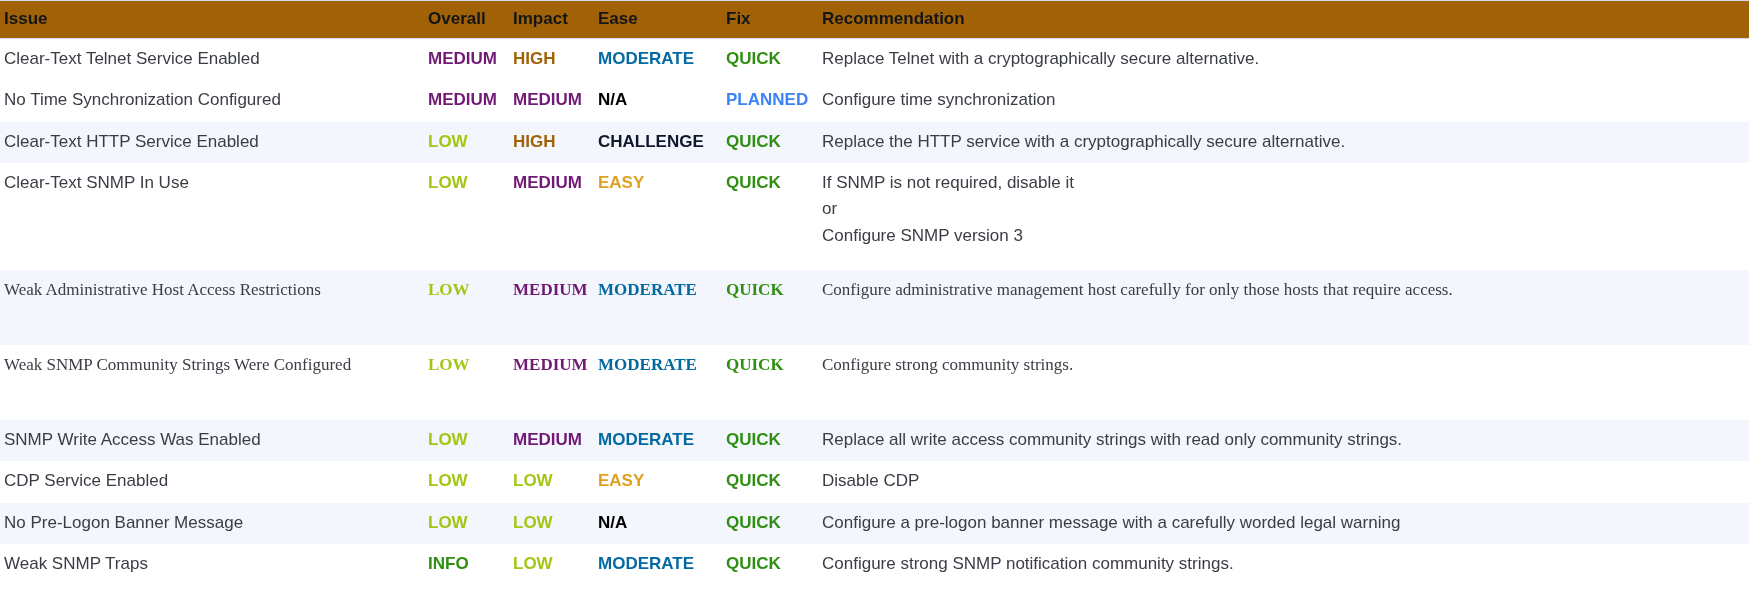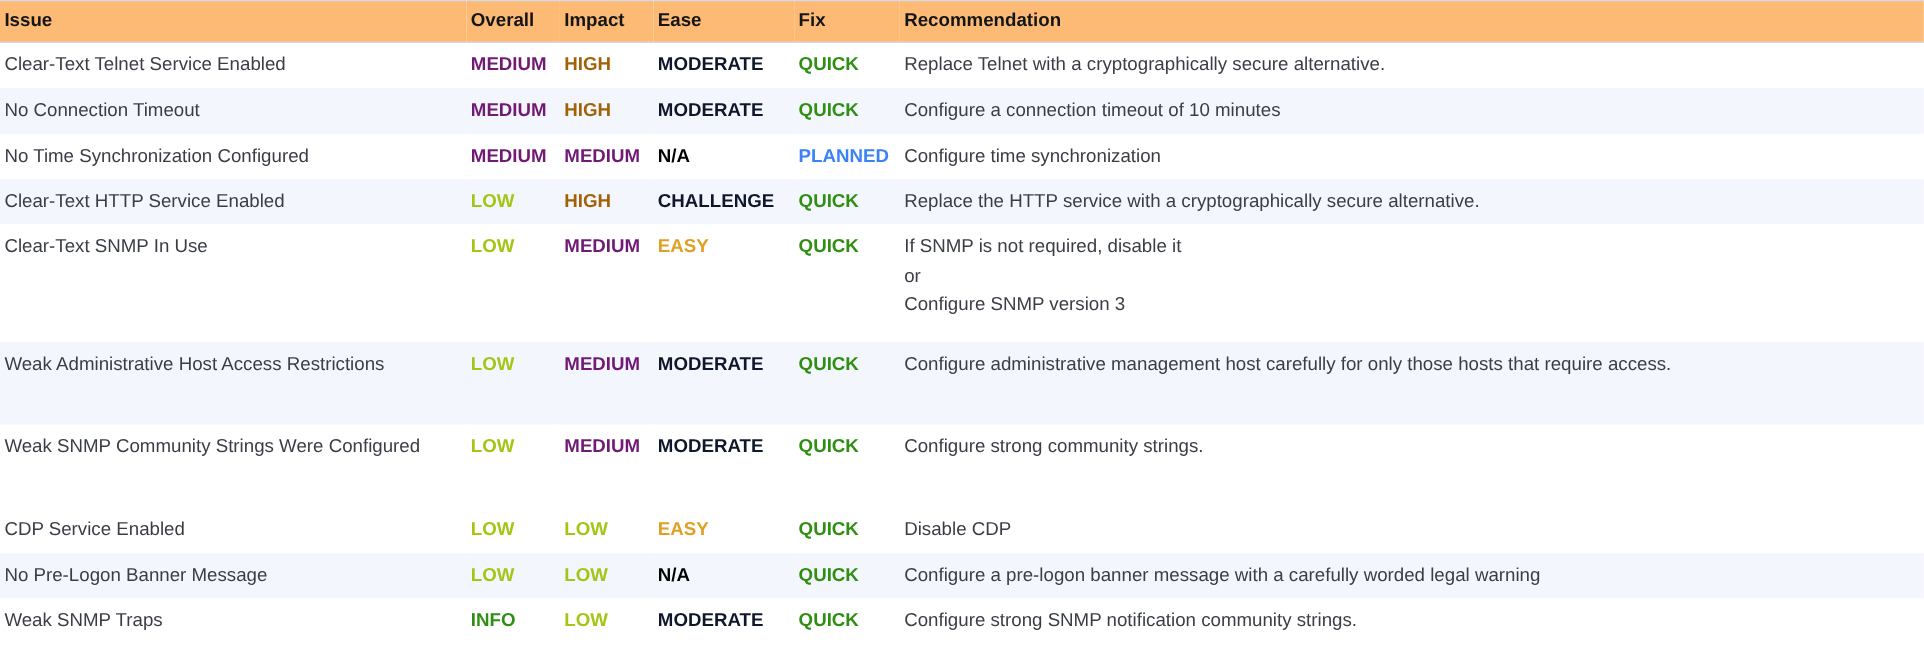--- a/index.html
+++ b/index.html
@@ -24,21 +24,21 @@
   }
 
   #findings-table colgroup .col-issue      { width: 424px; }
   #findings-table colgroup .col-overall    { width: 85px;  }
   #findings-table colgroup .col-impact     { width: 85px;  }
   #findings-table colgroup .col-ease       { width: 128px; }
   #findings-table colgroup .col-fix        { width: 96px;  }
   #findings-table colgroup .col-recommend  { width: 931px; }
 
   thead tr {
-    background: #fdba74;
+    background: #a16207;
   }
   thead th {
     font-size: 17px;
     font-weight: bold;
     color: #131519;
     text-align: left;
     padding: 8px 6px 9px 4px;
     border-top: 1px solid #d4d9ea;
     border-bottom: 1px solid #d4d9ea;
     white-space: nowrap;
@@ -67,27 +67,27 @@
     white-space: pre-line;
   }
 
   
   .sev-HIGH      { color: #a16207; }
   .sev-MEDIUM    { color: #701a75; }
   .sev-LOW       { color: #a3c614; }
   .sev-INFO      { color: #2e8f12; }
   .sev-NA        { color: #000000; }
   .sev-EASY      { color: #e0a022; }
-  .sev-MODERATE  { color: #0f172a; }
+  .sev-MODERATE  { color: #0369a1; }
   .sev-CHALLENGE { color: #0f172a; }
   .sev-QUICK     { color: #2e8f12; }
   .sev-PLANNED   { color: #3b82f6; }
 
   
-  .tall-2 td { height: 60px; }
+  .tall-2 td { height: 60px; font-family: Liberation Serif, serif; }
   .tall-3 td { height: 92px; margin-left: 32px; }
 </style>
 </head>
 <body>
 
 <table id="findings-table">
   <colgroup>
     <col class="col-issue">
     <col class="col-overall">
     <col class="col-impact">
@@ -106,28 +106,20 @@
     </tr>
   </thead>
   <tbody id="findings-body">
       <tr class="row-even">
         <td class="cell-issue">Clear-Text Telnet Service Enabled</td>
         <td class="cell-rating sev-MEDIUM">MEDIUM</td>
         <td class="cell-rating sev-HIGH">HIGH</td>
         <td class="cell-rating sev-MODERATE">MODERATE</td>
         <td class="cell-rating sev-QUICK">QUICK</td>
         <td class="cell-recommend">Replace Telnet with a cryptographically secure alternative.</td>
-      </tr>
-      <tr class="row-odd">
-        <td class="cell-issue">No Connection Timeout</td>
-        <td class="cell-rating sev-MEDIUM">MEDIUM</td>
-        <td class="cell-rating sev-HIGH">HIGH</td>
-        <td class="cell-rating sev-MODERATE">MODERATE</td>
-        <td class="cell-rating sev-QUICK">QUICK</td>
-        <td class="cell-recommend">Configure a connection timeout of 10 minutes</td>
       </tr>
       <tr class="row-even">
         <td class="cell-issue">No Time Synchronization Configured</td>
         <td class="cell-rating sev-MEDIUM">MEDIUM</td>
         <td class="cell-rating sev-MEDIUM">MEDIUM</td>
         <td class="cell-rating sev-NA">N/A</td>
         <td class="cell-rating sev-PLANNED">PLANNED</td>
         <td class="cell-recommend">Configure time synchronization</td>
       </tr>
       <tr class="row-odd">
@@ -157,20 +149,28 @@
         <td class="cell-recommend">Configure administrative management host carefully for only those hosts that require access.</td>
       </tr>
       <tr class="row-even tall-2">
         <td class="cell-issue">Weak SNMP Community Strings Were Configured</td>
         <td class="cell-rating sev-LOW">LOW</td>
         <td class="cell-rating sev-MEDIUM">MEDIUM</td>
         <td class="cell-rating sev-MODERATE">MODERATE</td>
         <td class="cell-rating sev-QUICK">QUICK</td>
         <td class="cell-recommend">Configure strong community strings.</td>
       </tr>
+      <tr class="row-odd">
+        <td class="cell-issue">SNMP Write Access Was Enabled</td>
+        <td class="cell-rating sev-LOW">LOW</td>
+        <td class="cell-rating sev-MEDIUM">MEDIUM</td>
+        <td class="cell-rating sev-MODERATE">MODERATE</td>
+        <td class="cell-rating sev-QUICK">QUICK</td>
+        <td class="cell-recommend">Replace all write access community strings with read only community strings.</td>
+      </tr>
       <tr class="row-even">
         <td class="cell-issue">CDP Service Enabled</td>
         <td class="cell-rating sev-LOW">LOW</td>
         <td class="cell-rating sev-LOW">LOW</td>
         <td class="cell-rating sev-EASY">EASY</td>
         <td class="cell-rating sev-QUICK">QUICK</td>
         <td class="cell-recommend">Disable CDP</td>
       </tr>
       <tr class="row-odd">
         <td class="cell-issue">No Pre-Logon Banner Message</td>

